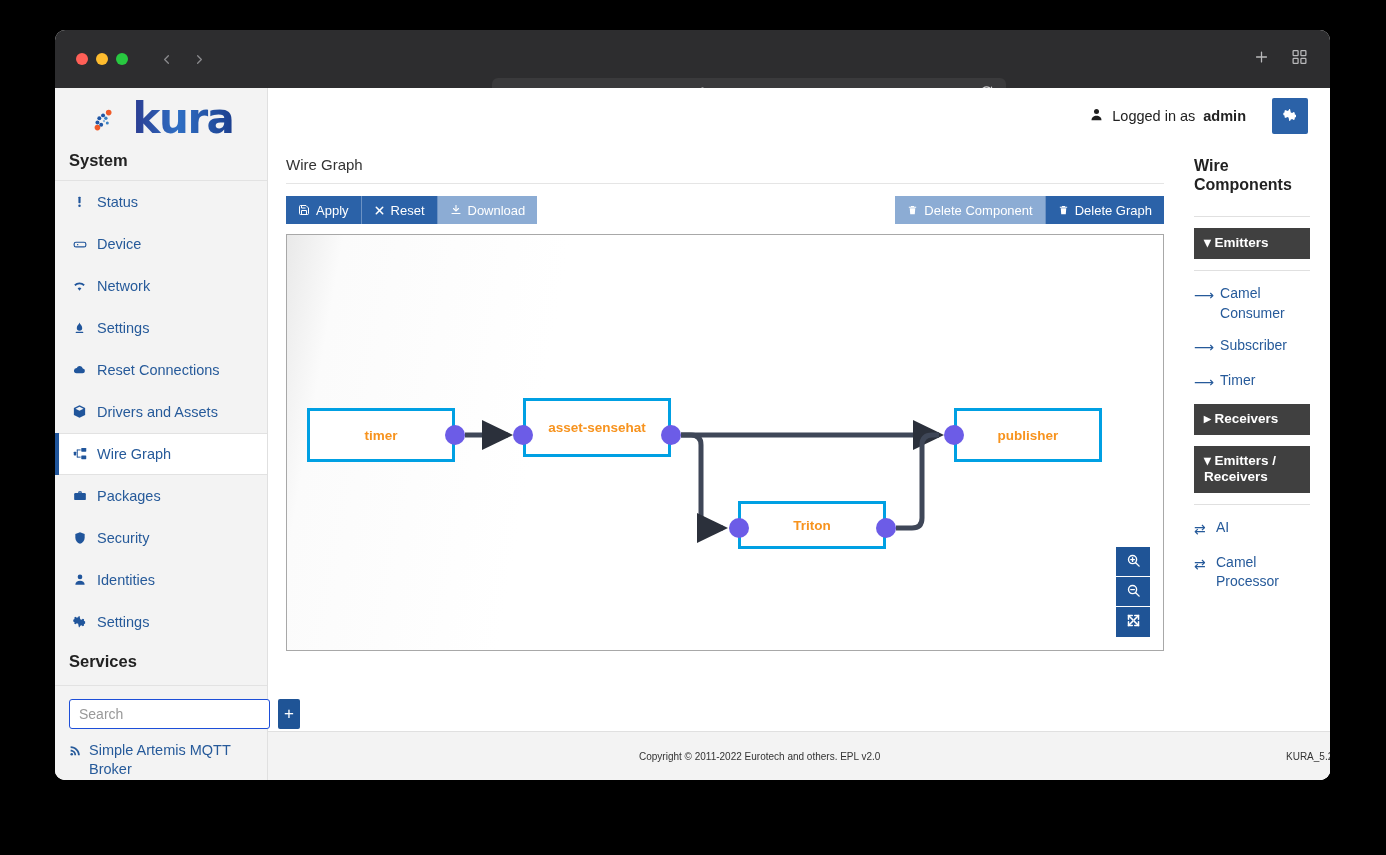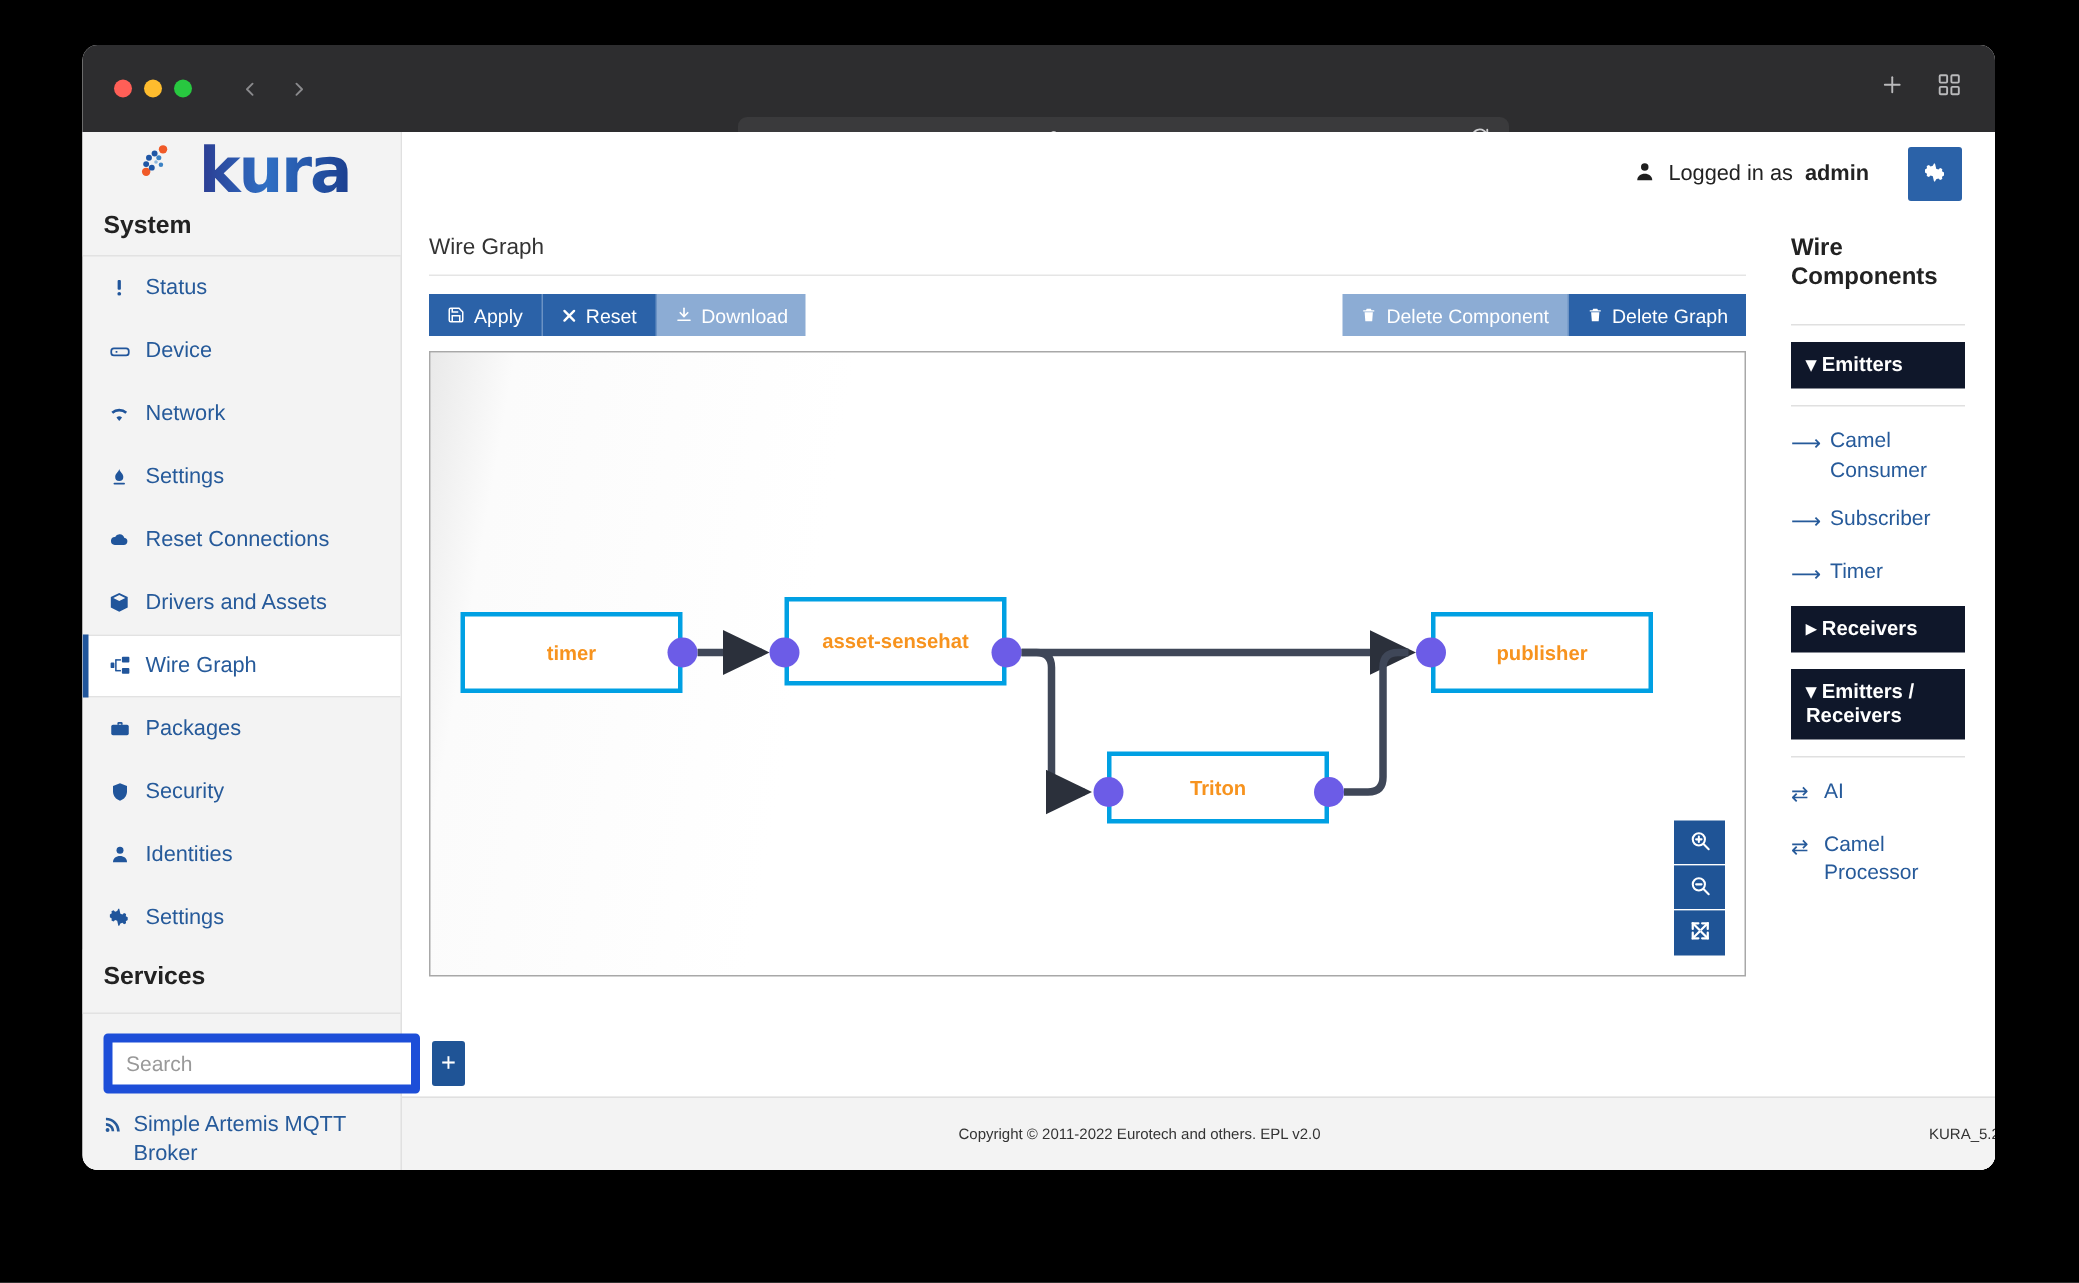--- a/index.html
+++ b/index.html
@@ -123,21 +123,21 @@
     flex-direction: column;
   }
 
   .brand {
     height: 85px;
     display: flex;
     align-items: center;
     justify-content: center;
     background: #f3f3f3;
   }
-  .logo-wrap { display: flex; align-items: flex-start; gap: 14px; }
+  .logo-wrap { display: flex; align-items: flex-end; gap: 14px; }
   .logo-text {
     font-size: 42px;
     font-weight: bold;
     letter-spacing: -1.5px;
     line-height: 1;
     background: linear-gradient(90deg, #2b3c91 0%, #2f6fc4 45%, #1c3f8f 100%);
     -webkit-background-clip: text;
     background-clip: text;
     color: transparent;
     font-family: "DejaVu Sans", sans-serif;
@@ -191,21 +191,21 @@
     display: flex;
     align-items: center;
     gap: 8px;
     padding: 0 14px;
     border-top: 1px solid #e2e2e2;
     padding-top: 13px;
   }
   .search-input {
     flex: 1;
     height: 30px;
-    border: 6px solid #1d4ed8;
+    border: 1px solid #1d4ed8;
     border-radius: 3px;
     background: #fff;
     padding: 14px 9px;
     font-size: 14px;
     color: #333;
     font-family: "Liberation Sans", sans-serif;
     box-sizing: border-box;
   }
   .search-input::placeholder { color: #999; }
   .add-btn {
@@ -376,21 +376,21 @@
     font-size: 16px;
     font-weight: bold;
     color: #222;
     line-height: 1.2;
     padding-bottom: 22px;
     border-bottom: 1px solid #e0e0e0;
   }
   .cat-btn {
     display: block;
     width: 100%;
-    background: #0f172a;
+    background: #404040;
     color: #fff;
     border: none;
     text-align: left;
     font-size: 13.5px;
     font-weight: bold;
     padding: 7px 10px;
     margin: 11px 0 0 0;
     cursor: pointer;
     font-family: "Liberation Sans", sans-serif;
     line-height: 1.25;

